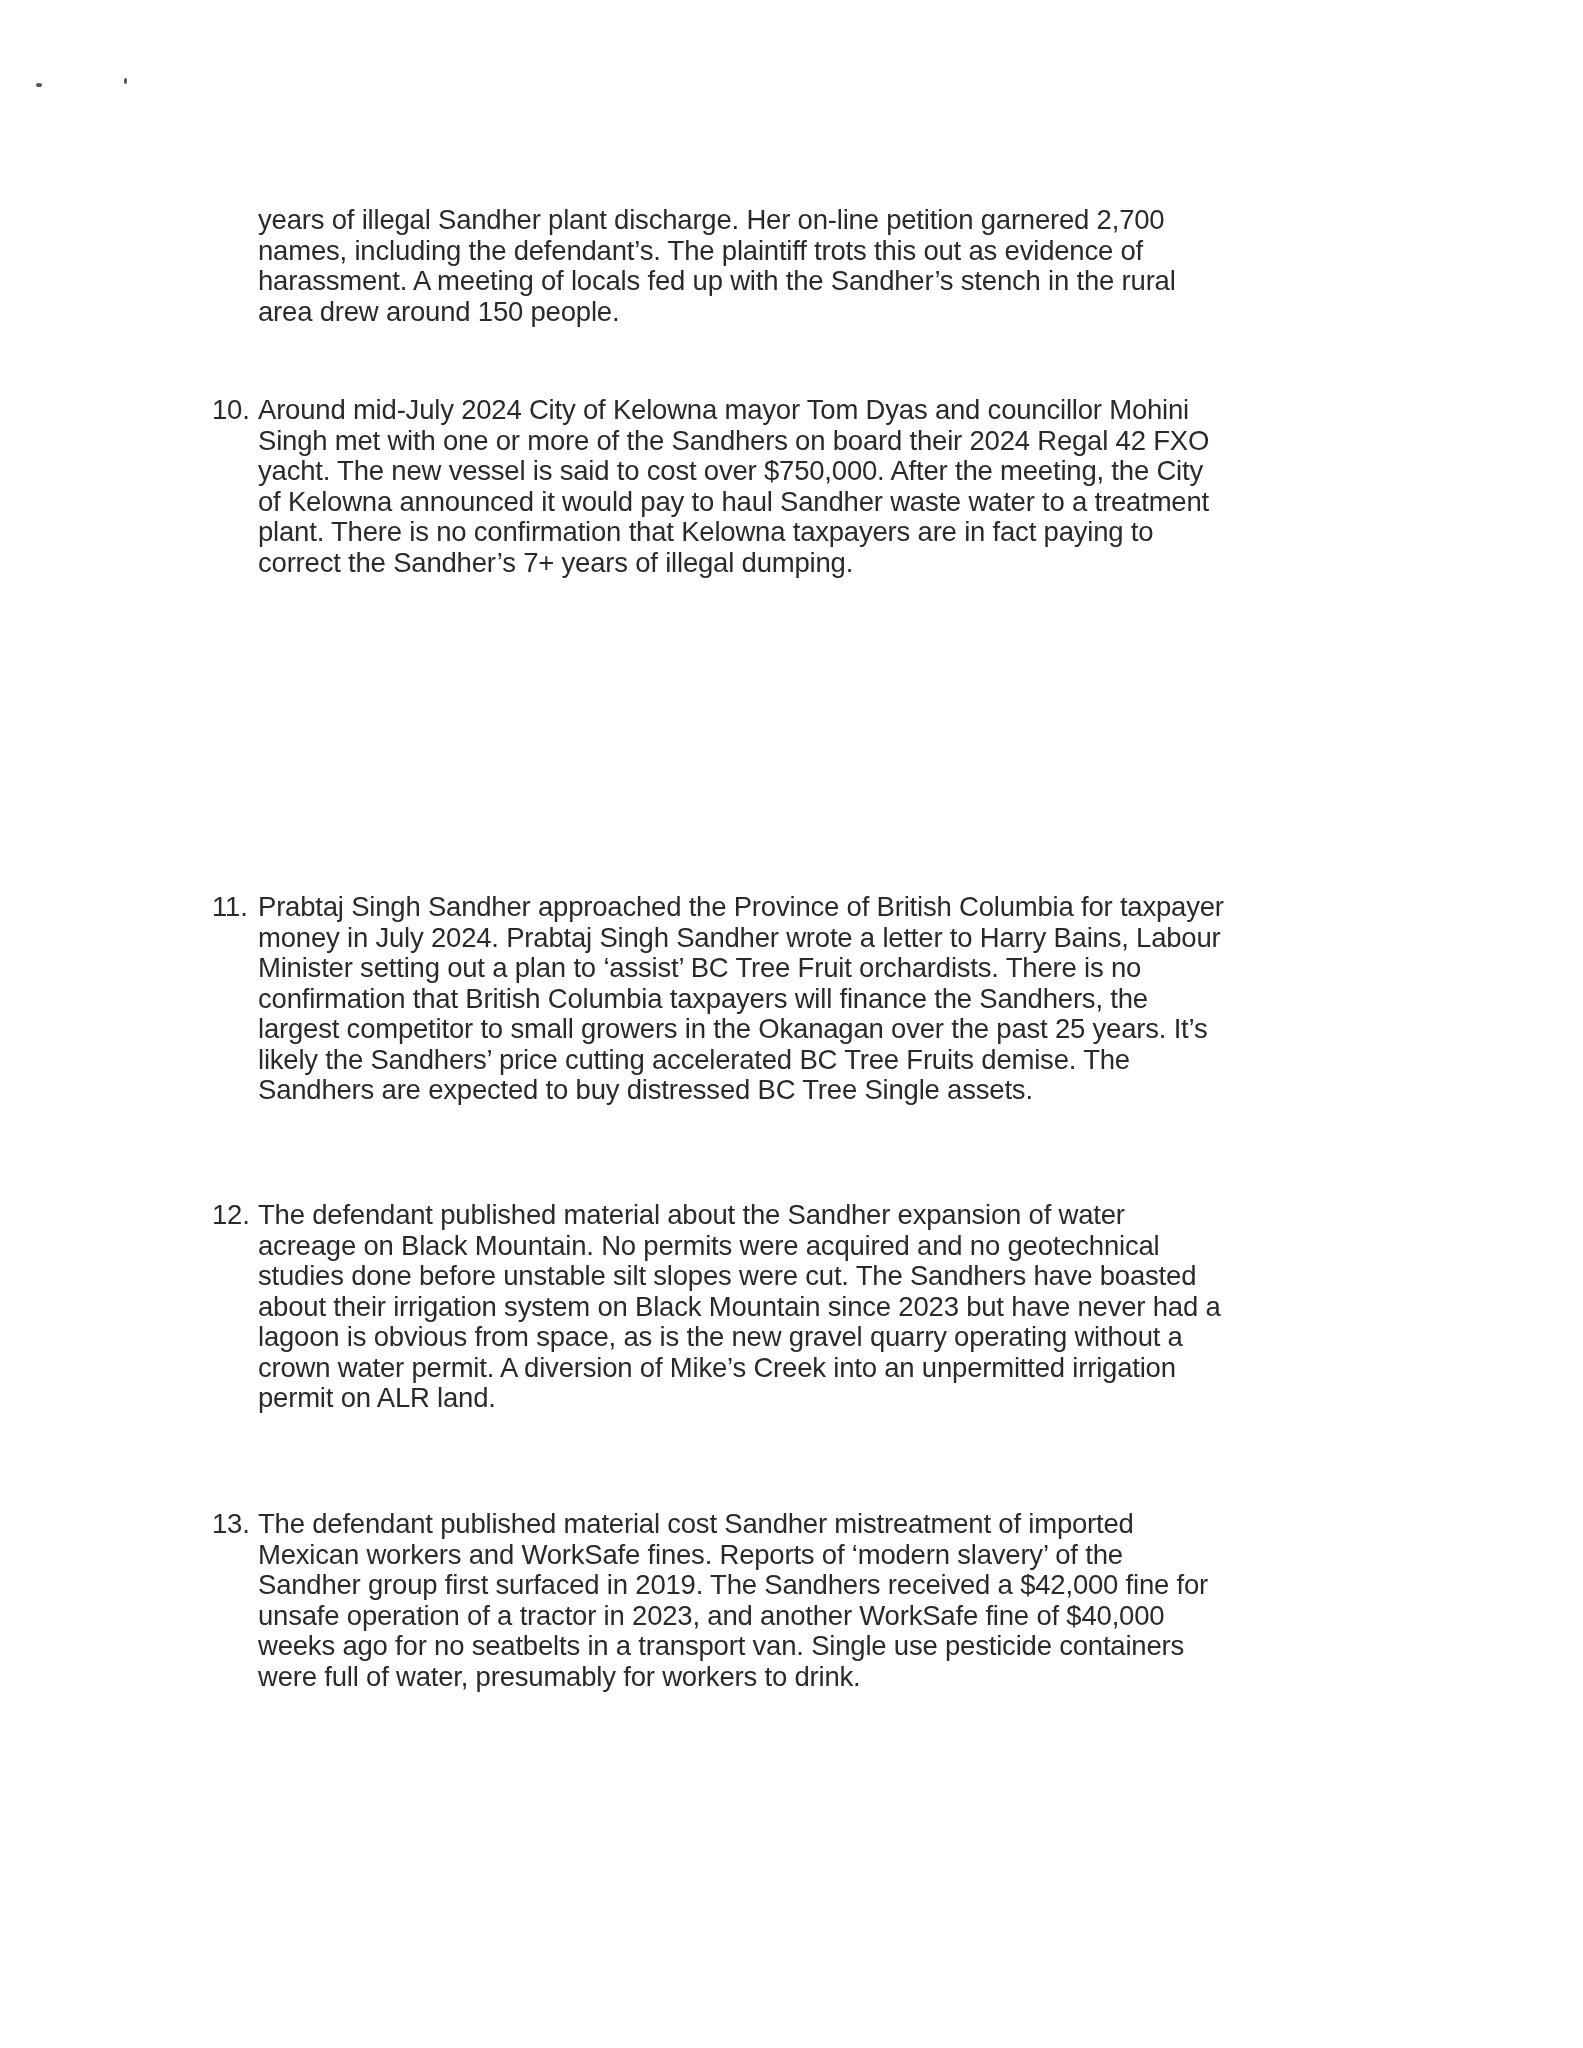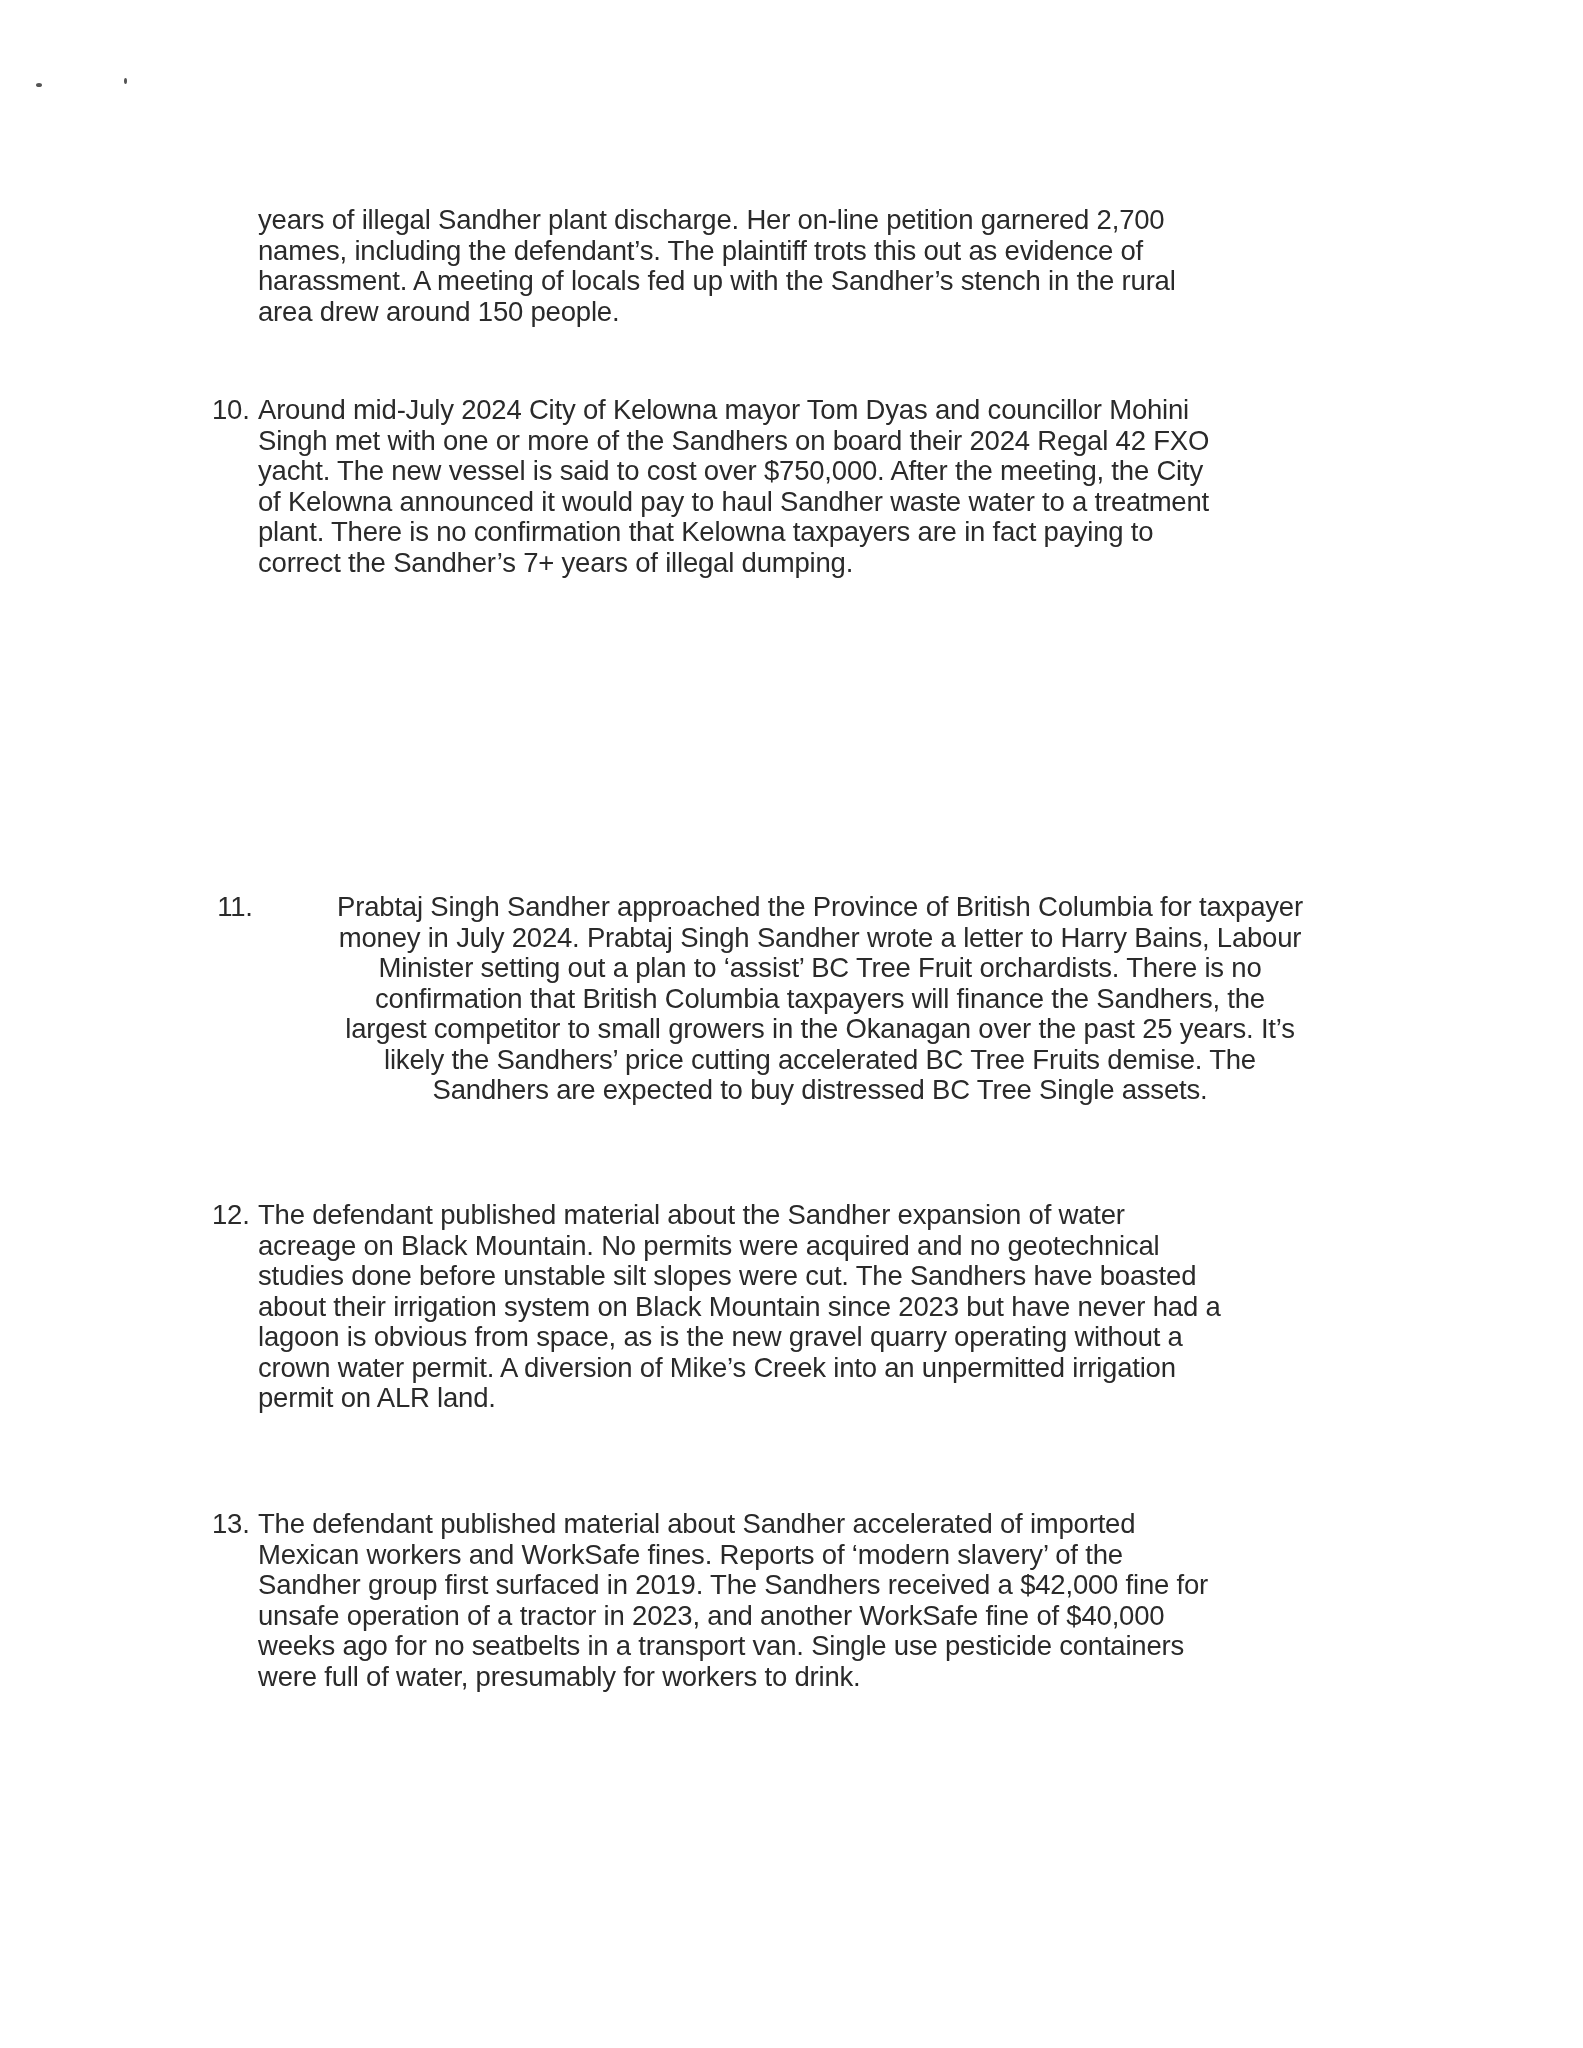--- a/index.html
+++ b/index.html
@@ -67,21 +67,21 @@
   <div class="para" style="top:395px;">
     <span class="num">10.</span>
     <span class="line">Around mid-July 2024 City of Kelowna mayor Tom Dyas and councillor Mohini</span>
     <span class="line">Singh met with one or more of the Sandhers on board their 2024 Regal 42 FXO</span>
     <span class="line">yacht. The new vessel is said to cost over $750,000. After the meeting, the City</span>
     <span class="line">of Kelowna announced it would pay to haul Sandher waste water to a treatment</span>
     <span class="line">plant. There is no confirmation that Kelowna taxpayers are in fact paying to</span>
     <span class="line">correct the Sandher’s 7+ years of illegal dumping.</span>
   </div>
 
-  <div class="para" style="top:892px;text-align:center;">
+  <div class="para" style="top:892px;">
     <span class="num">11.</span>
     <span class="line">Prabtaj Singh Sandher approached the Province of British Columbia for taxpayer</span>
     <span class="line">money in July 2024. Prabtaj Singh Sandher wrote a letter to Harry Bains, Labour</span>
     <span class="line">Minister setting out a plan to ‘assist’ BC Tree Fruit orchardists. There is no</span>
     <span class="line">confirmation that British Columbia taxpayers will finance the Sandhers, the</span>
     <span class="line">largest competitor to small growers in the Okanagan over the past 25 years. It’s</span>
     <span class="line">likely the Sandhers’ price cutting accelerated BC Tree Fruits demise. The</span>
     <span class="line">Sandhers are expected to buy distressed BC Tree Single assets.</span>
   </div>
 
@@ -91,21 +91,21 @@
     <span class="line">acreage on Black Mountain. No permits were acquired and no geotechnical</span>
     <span class="line">studies done before unstable silt slopes were cut. The Sandhers have boasted</span>
     <span class="line">about their irrigation system on Black Mountain since 2023 but have never had a</span>
     <span class="line">lagoon is obvious from space, as is the new gravel quarry operating without a</span>
     <span class="line">crown water permit. A diversion of Mike’s Creek into an unpermitted irrigation</span>
     <span class="line">permit on ALR land.</span>
   </div>
 
   <div class="para" style="top:1509px;">
     <span class="num">13.</span>
-    <span class="line">The defendant published material about Sandher accelerated of imported</span>
+    <span class="line">The defendant published material cost Sandher mistreatment of imported</span>
     <span class="line">Mexican workers and WorkSafe fines. Reports of ‘modern slavery’ of the</span>
     <span class="line">Sandher group first surfaced in 2019. The Sandhers received a $42,000 fine for</span>
     <span class="line">unsafe operation of a tractor in 2023, and another WorkSafe fine of $40,000</span>
     <span class="line">weeks ago for no seatbelts in a transport van. Single use pesticide containers</span>
     <span class="line">were full of water, presumably for workers to drink.</span>
   </div>
 
 </div>
 
 </body></html>

